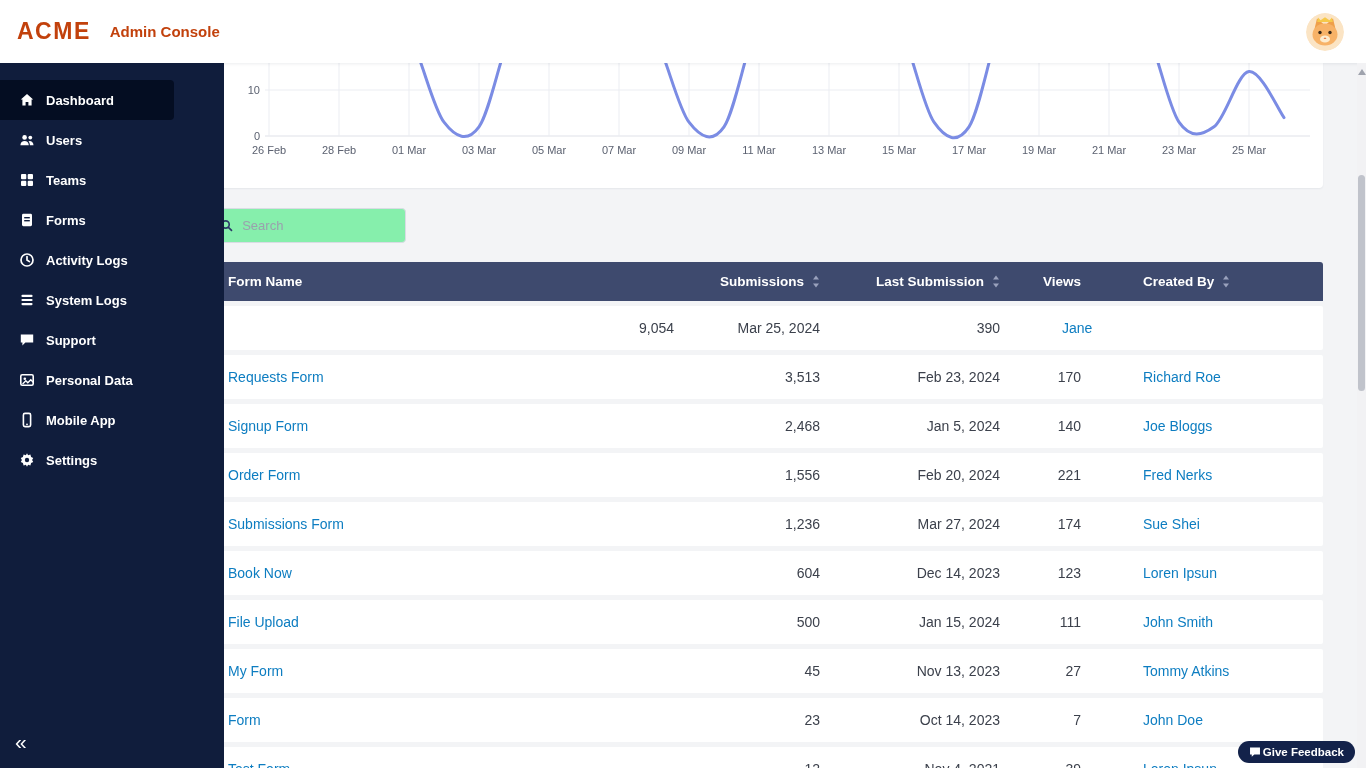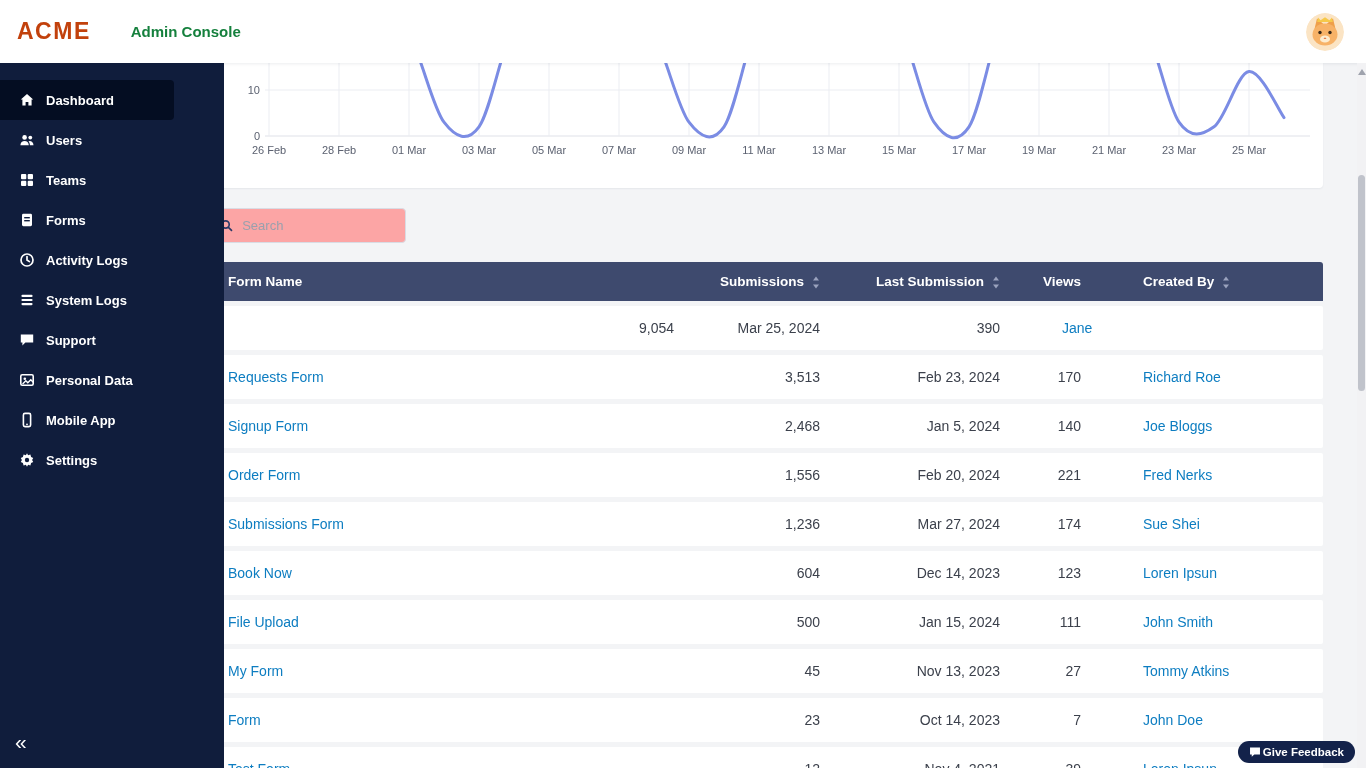--- a/index.html
+++ b/index.html
@@ -3,44 +3,44 @@
 <meta charset="utf-8">
 <title>Admin Console</title>
 <style>
   *{margin:0;padding:0;box-sizing:border-box}
   html,body{width:1366px;height:768px;overflow:hidden}
   body{font-family:"Liberation Sans",sans-serif;background:#f3f4f6;position:relative}
 
   
   .topbar{position:absolute;top:0;left:0;width:1366px;height:63px;background:#fff;display:flex;align-items:center;z-index:6;box-shadow:0 1px 3px rgba(10,20,50,.08)}
   .logo{font-size:23px;font-weight:800;color:#c2410c;letter-spacing:1.5px;margin-left:17px;cursor:pointer}
-  .app-title{font-size:15px;font-weight:700;color:#15803d;margin-left:40px}
+  .app-title{font-size:15px;font-weight:700;color:#c2410c;margin-left:19px}
   .avatar{margin-left:auto;margin-right:22px;width:38px;height:38px;border-radius:50%;overflow:hidden;cursor:pointer;flex:none}
 
   
   .sidebar{position:absolute;top:63px;left:0;width:224px;height:705px;background:#101d3c;padding-top:17px;z-index:5}
   .nav-item{display:flex;align-items:center;gap:11px;height:40px;padding-left:19px;color:#fff;font-size:13px;font-weight:700;cursor:pointer}
   .nav-item .icon{width:16px;height:16px;flex:none;display:flex;align-items:center;justify-content:center;color:#fff}
   .nav-item .icon svg{width:16px;height:16px;display:block}
   .nav-item.active{background:#040d22;width:174px;border-radius:0 4px 4px 0}
   .collapse-btn{position:absolute;bottom:16px;left:15px;background:none;border:none;color:#fff;font-size:21px;cursor:pointer;font-family:inherit;line-height:1}
 
   
   .main{position:absolute;left:187px;top:63px;width:1179px;height:705px;padding-left:29px;overflow:hidden}
   .chart-card{position:relative;width:1107px;height:125px;background:#fff;border-radius:0 0 4px 4px;overflow:hidden;box-shadow:0 1px 2px rgba(20,30,60,.06)}
   .chart-card svg{position:absolute;left:0;bottom:0}
 
-  .search-box{margin-top:20px;width:190px;height:35px;background:#fca5a5;border:1px solid #d9dce4;border-radius:4px;display:flex;align-items:center;padding:0 3px;gap:9px}
+  .search-box{margin-top:20px;width:190px;height:35px;background:#86efac;border:1px solid #d9dce4;border-radius:4px;display:flex;align-items:center;padding:0 3px;gap:9px}
   .search-box input{border:none;outline:none;font-size:13px;color:#333;width:100%;font-family:inherit;background:transparent}
   .search-box input::placeholder{color:#9aa0ad}
 
   .table{margin-top:19px;width:1107px}
   .thead{display:grid;grid-template-columns:470px 146px 180px 81px 230px;background:#3e4a6e;border-radius:3px 3px 0 0;height:39px;align-items:center;color:#fff;font-size:13.5px;font-weight:700}
   .tr{display:grid;grid-template-columns:470px 146px 180px 81px 230px;background:#fff;height:44px;align-items:center;margin-top:5px;border-radius:2px;font-size:14px;color:#3c414c}
-  .th,.td{padding:0 12px;display:flex;align-items:flex-end;gap:6px;overflow:hidden;white-space:nowrap}
+  .th,.td{padding:0 12px;display:flex;align-items:center;gap:6px;overflow:hidden;white-space:nowrap}
   .align-right{justify-content:flex-end;text-align:right}
   .c4{padding-left:50px}
   .link-cell span{color:#0d7dc1;cursor:pointer}
   .sort-icon{display:inline-flex;flex:none;margin-left:2px}
 
   
   .scrollbar{position:absolute;right:0;top:63px;width:9px;height:705px;background:#f2f2f4;z-index:7}
   .scroll-up{position:absolute;top:6px;left:0;width:9px;height:10px;display:flex;justify-content:center}
   .scroll-up i{width:0;height:0;border-left:4px solid transparent;border-right:4px solid transparent;border-bottom:6px solid #9fa3ad}
   .scroll-thumb{position:absolute;top:112px;left:1px;width:7px;height:216px;background:#c0c3cb;border-radius:4px}

